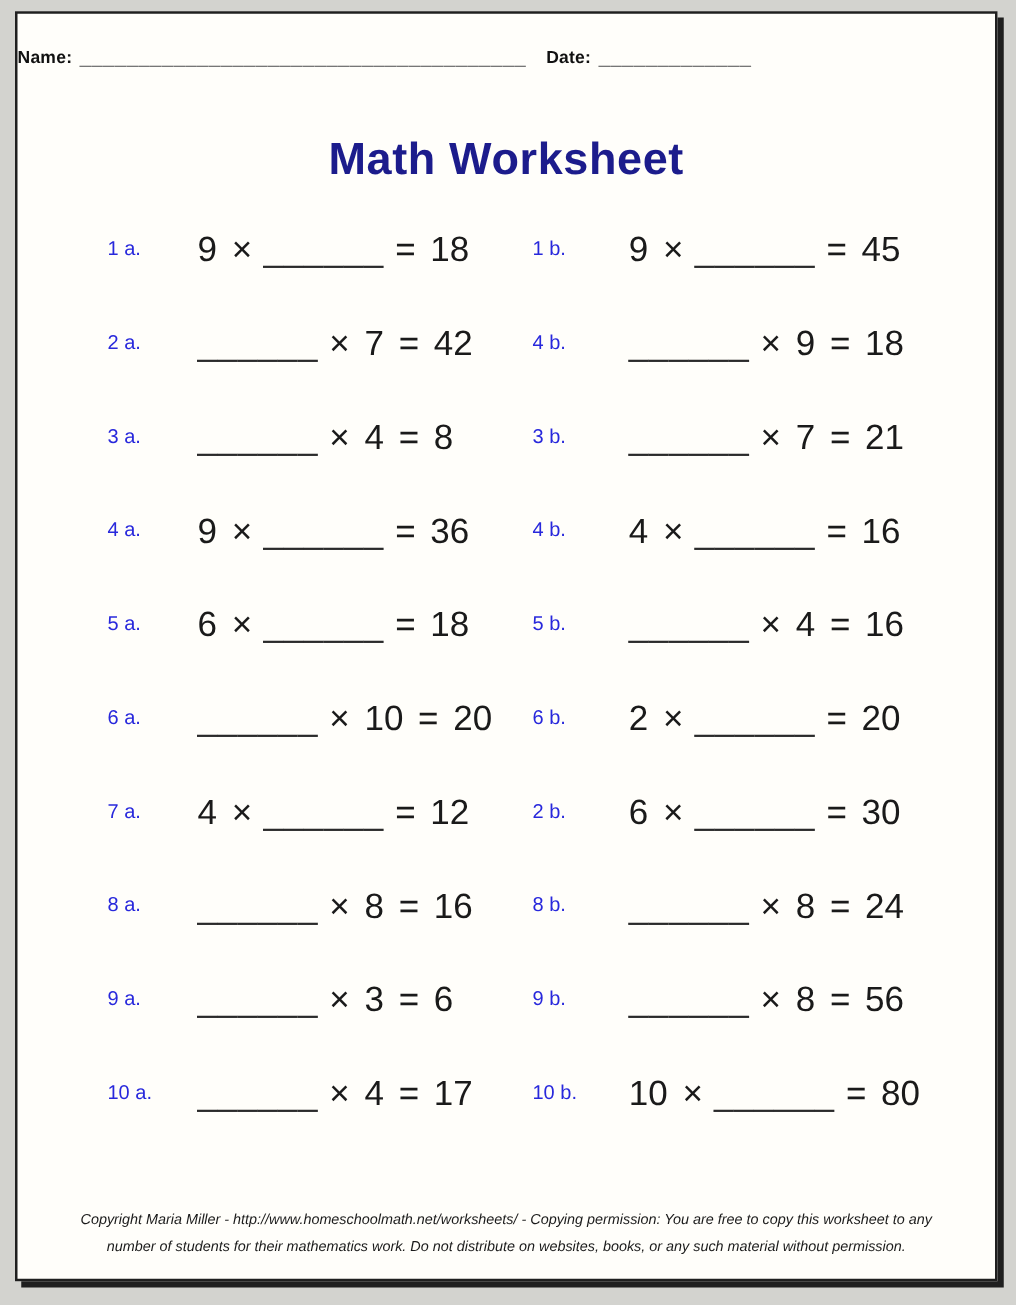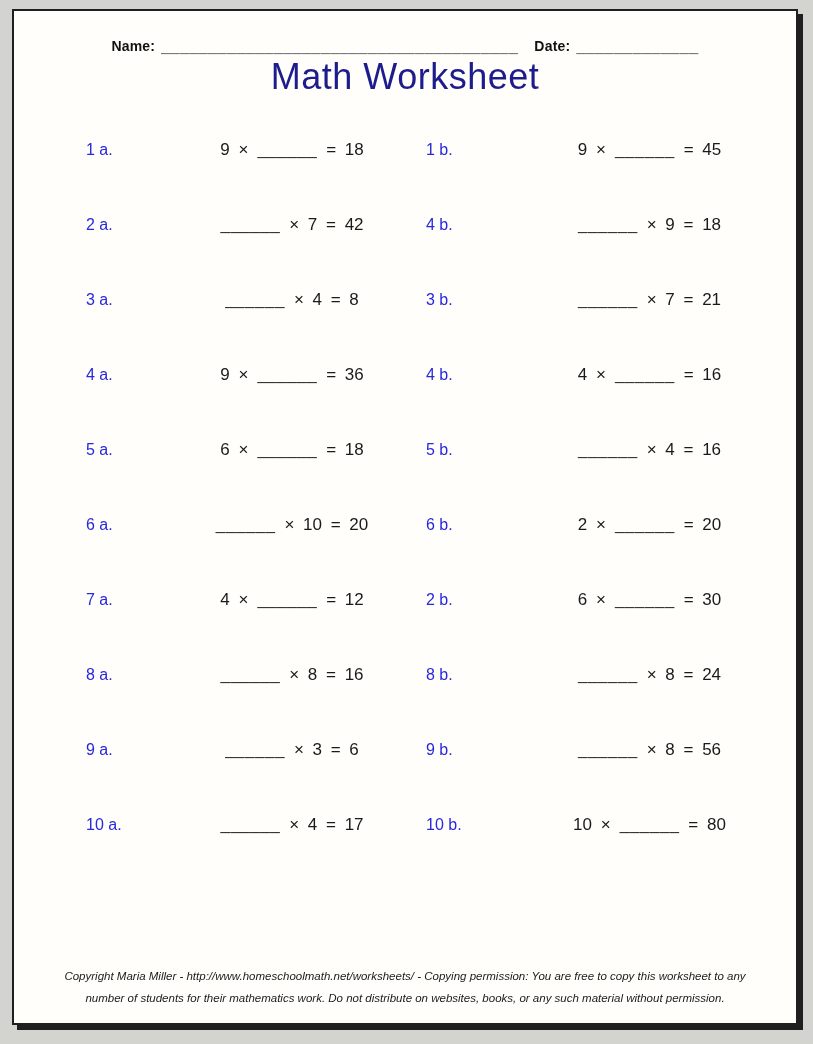--- a/index.html
+++ b/index.html
@@ -15,62 +15,62 @@
     width: 786px;
     height: 1016px;
     background: #fffefa;
     border: 2px solid #1f1f1f;
     box-shadow: 5px 5px 0 0 #1f1f1f;
     padding-top: 26px;
   }
   
   .head-row {
     display: flex;
-    justify-content: center;
+    justify-content: flex-start;
     align-items: baseline;
     gap: 16px;
     height: 20px;
     font-size: 14px;
     color: #111;
   }
   .head-group { display: flex; align-items: baseline; gap: 6px; white-space: nowrap; }
   .head-label { font-weight: bold; letter-spacing: 0.2px; }
   .head-line { color: #737373; font-size: 16px; letter-spacing: 0.5px; }
   
   .title {
+    margin-top: 50px;
     text-align: center;
     font-size: 36px;
     line-height: 40px;
-    font-weight: normal;
+    font-weight: bold;
     color: #1c1c8c;
     letter-spacing: 0.5px;
   }
   
   .problems { margin-top: 40px; }
   .prow {
     display: grid;
     grid-template-columns: 72px 72px 268px 77px auto;
     height: 75px;
     align-items: start;
   }
   .spacer { }
   .plabel {
     font-size: 16px;
     font-weight: normal;
     color: #2828dc;
     line-height: 26px;
     white-space: nowrap;
   }
   .pexpr {
-    font-size: 17px;
+    font-size: 28px;
     color: #1a1a1a;
     line-height: 26px;
     white-space: nowrap;
     word-spacing: 4px;
-    text-align: center;
   }
   .pexpr .pre:not(:empty) { margin-right: 9px; }
   .pexpr .post { margin-left: 9px; }
   .blankline { color: #2a2a2a; letter-spacing: 0.5px; }
   
   .footer {
     position: absolute;
     left: 0; right: 0;
     bottom: 14px;
     text-align: center;

